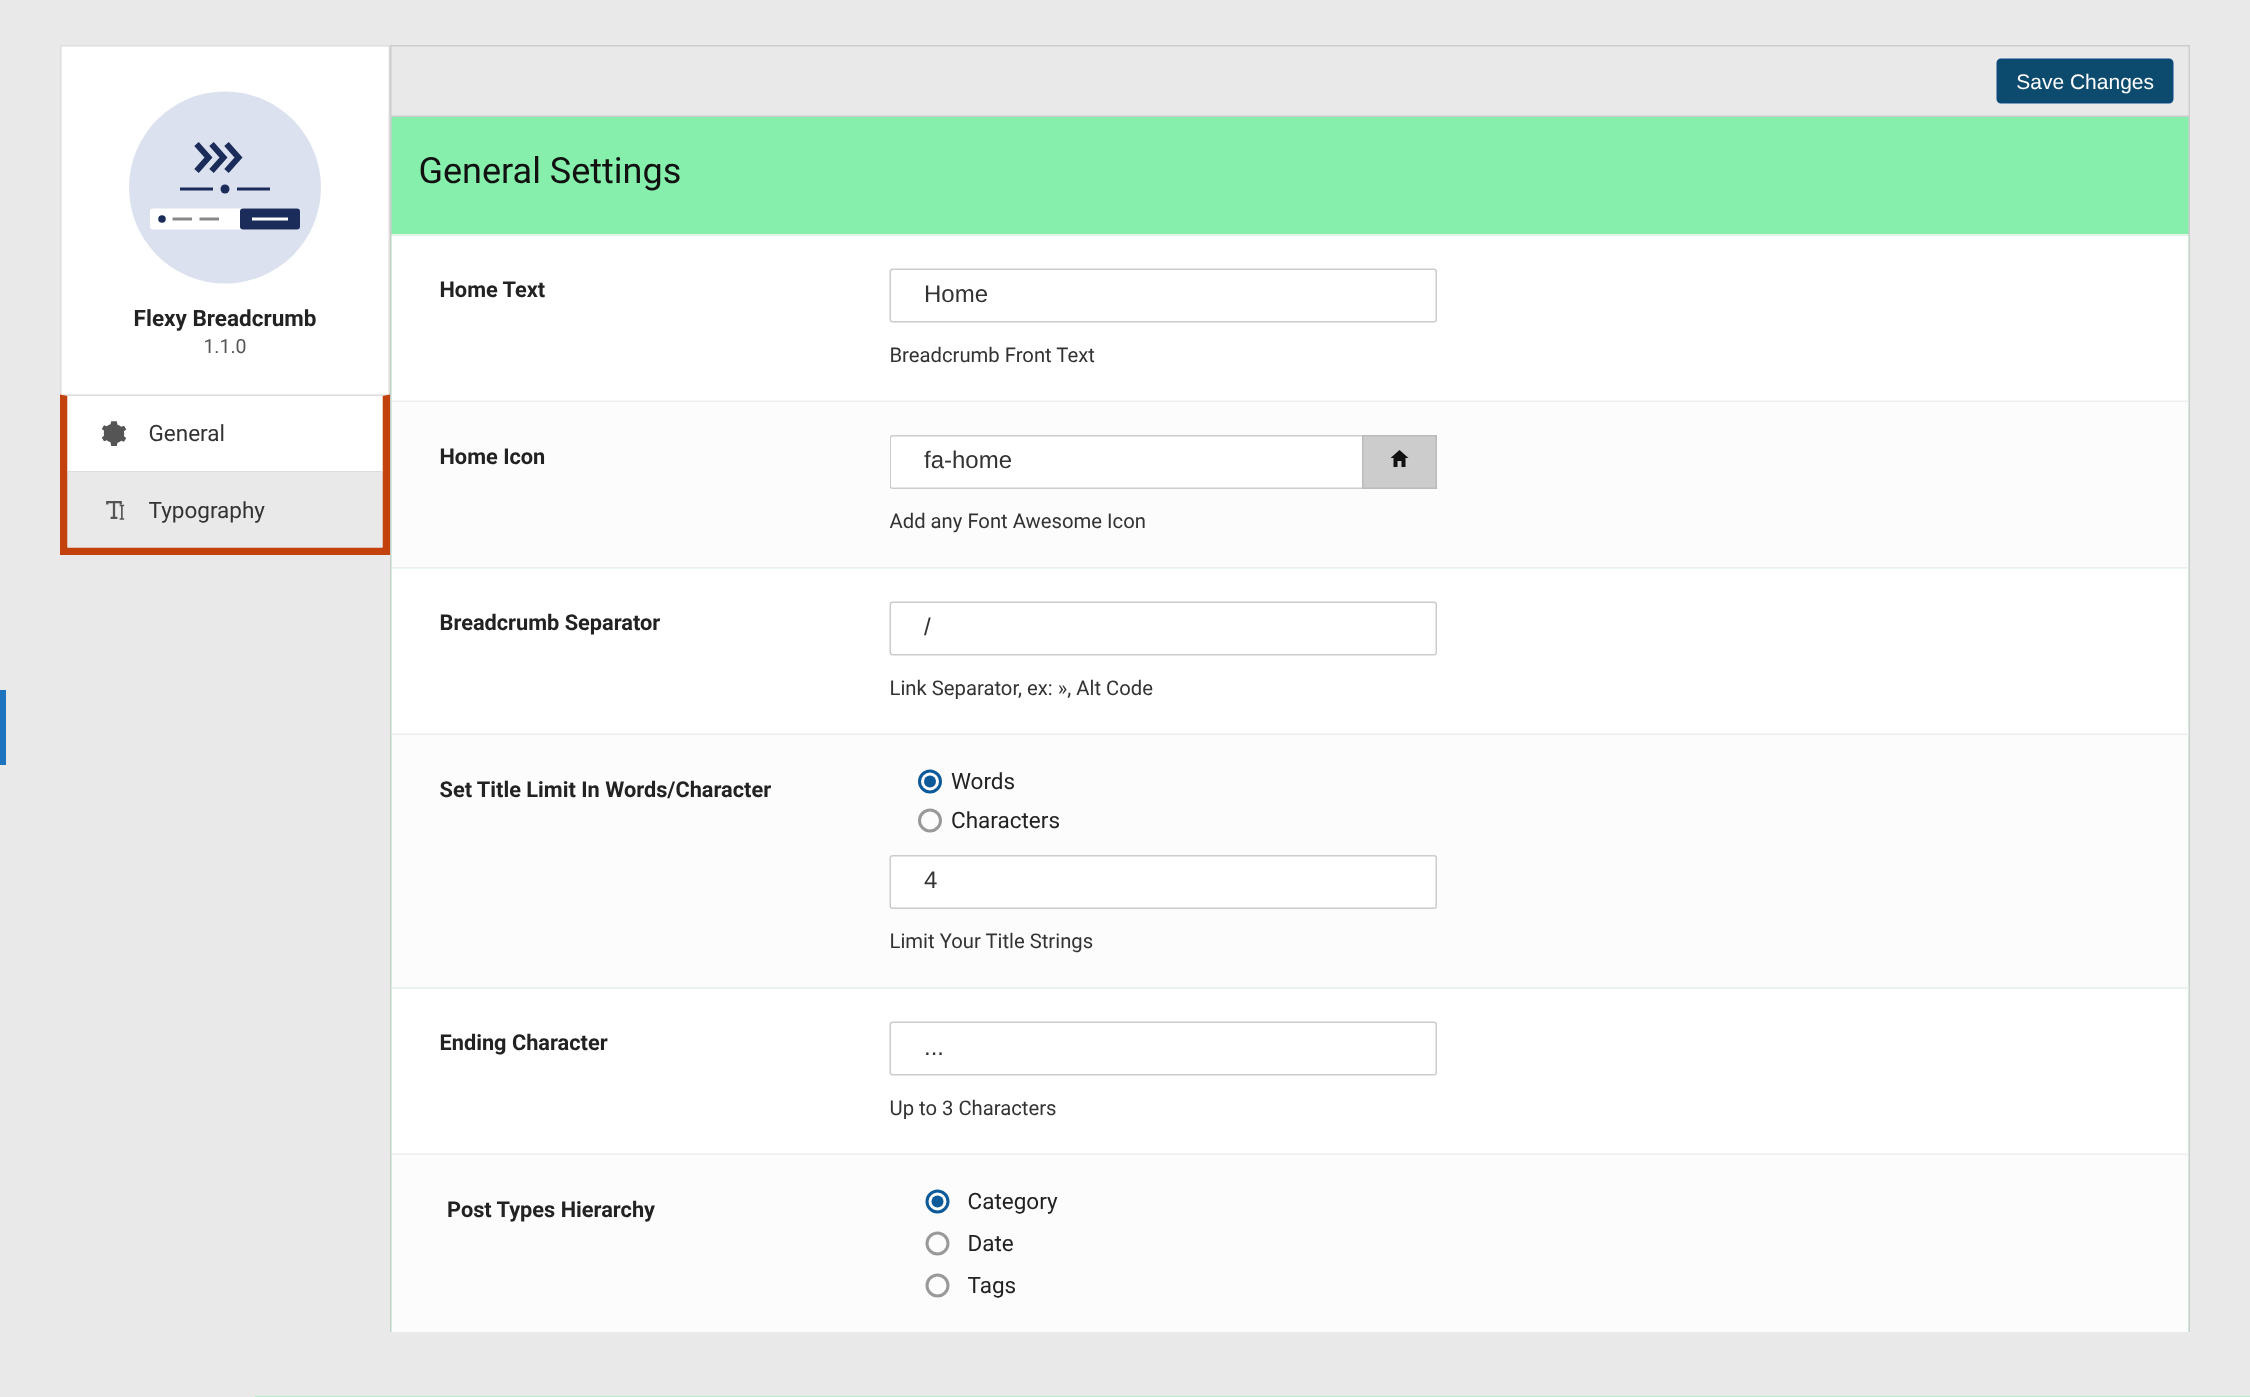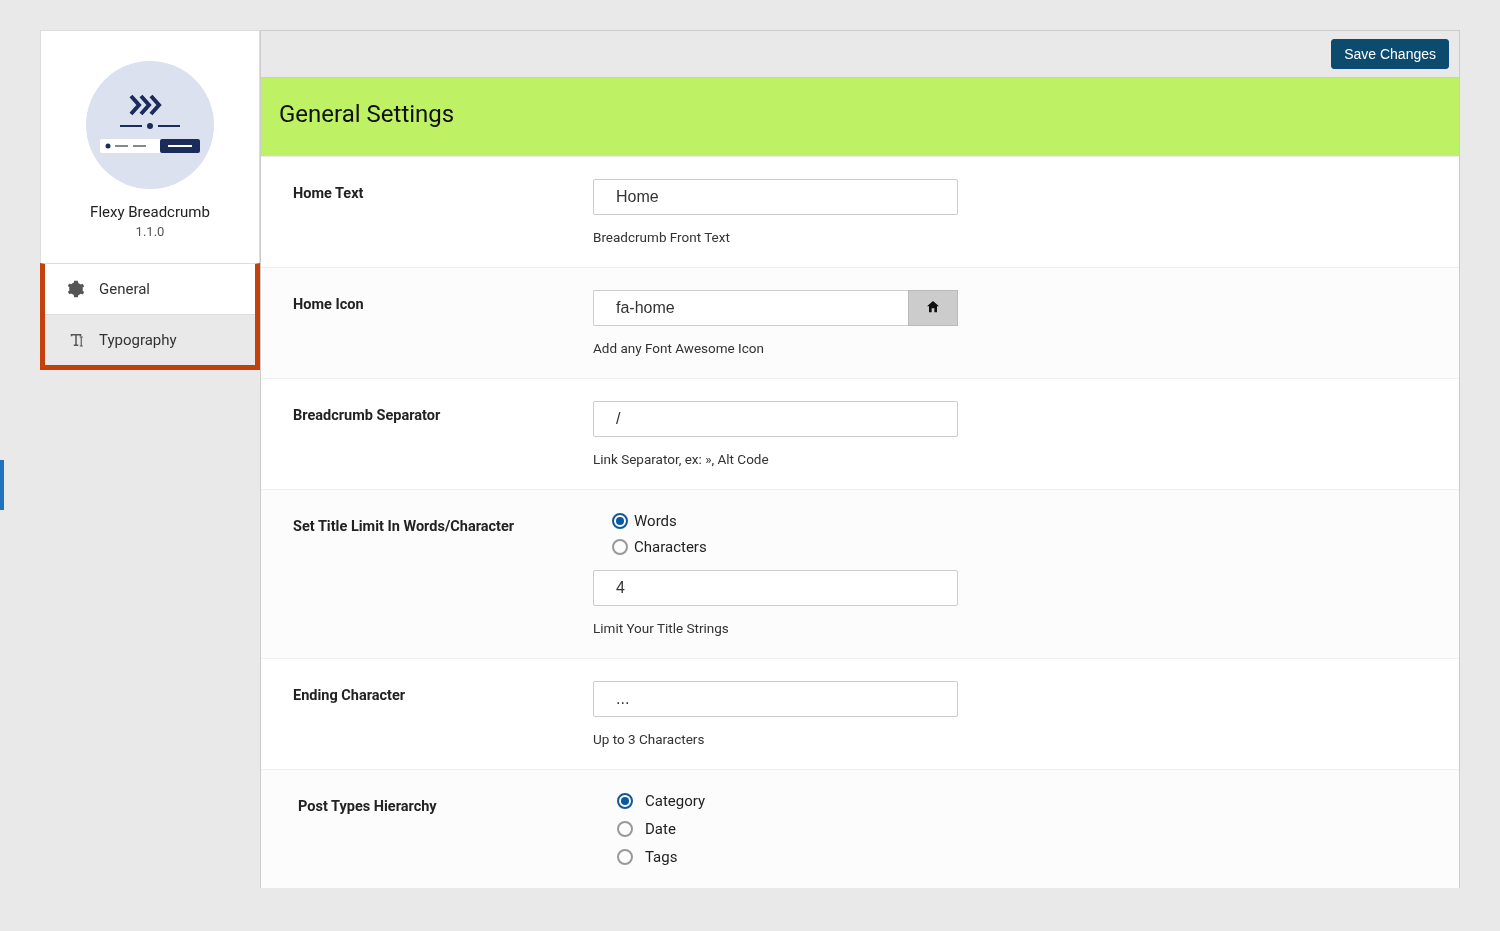--- a/index.html
+++ b/index.html
@@ -38,21 +38,21 @@
       justify-content: center;
       flex-direction: column;
     }
     .logo-inner {
       display:flex;
       flex-direction:column;
       align-items:center;
       gap:6px;
     }
     .plugin-name {
-      font-weight: 400;
+      font-weight: 700;
       font-size: 15px;
       color: #222;
     }
     .plugin-version {
       font-size: 13px;
       color: #555;
       margin-top: 3px;
     }
     .sidebar-nav {
       border: 5px solid #c2410c;
@@ -90,21 +90,21 @@
     .save-btn {
       background: #0c4a6e;
       color: #fff;
       border: 1px solid #0a4a80;
       padding: 6px 12px;
       border-radius: 3px;
       font-size: 14px;
       cursor: pointer;
     }
     .panel {
-      background: #bef264;
+      background: #86efac;
       border-left: 1px solid #ccc;
       border-right: 1px solid #ccc;
     }
     .panel-title {
       font-size: 24px;
       font-weight: 400;
       padding: 22px 18px 28px;
       color: #111;
       border-bottom: 1px solid #eee;
     }

